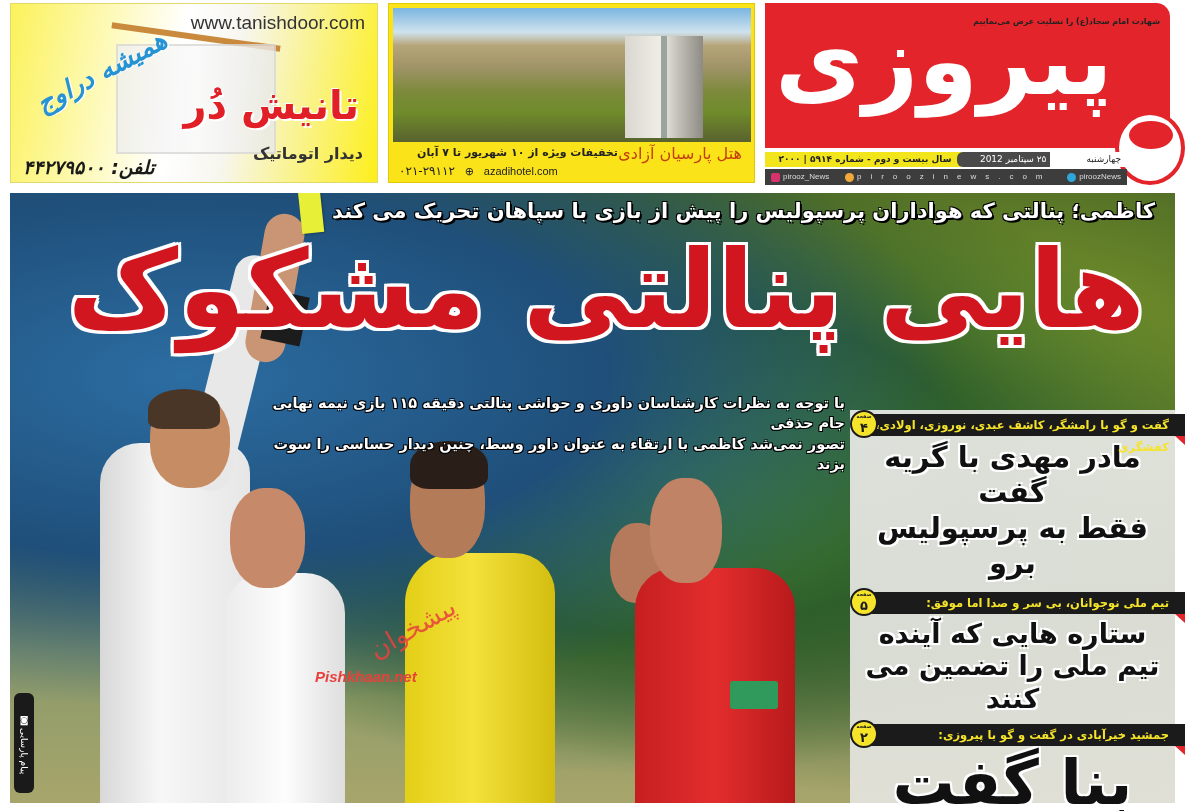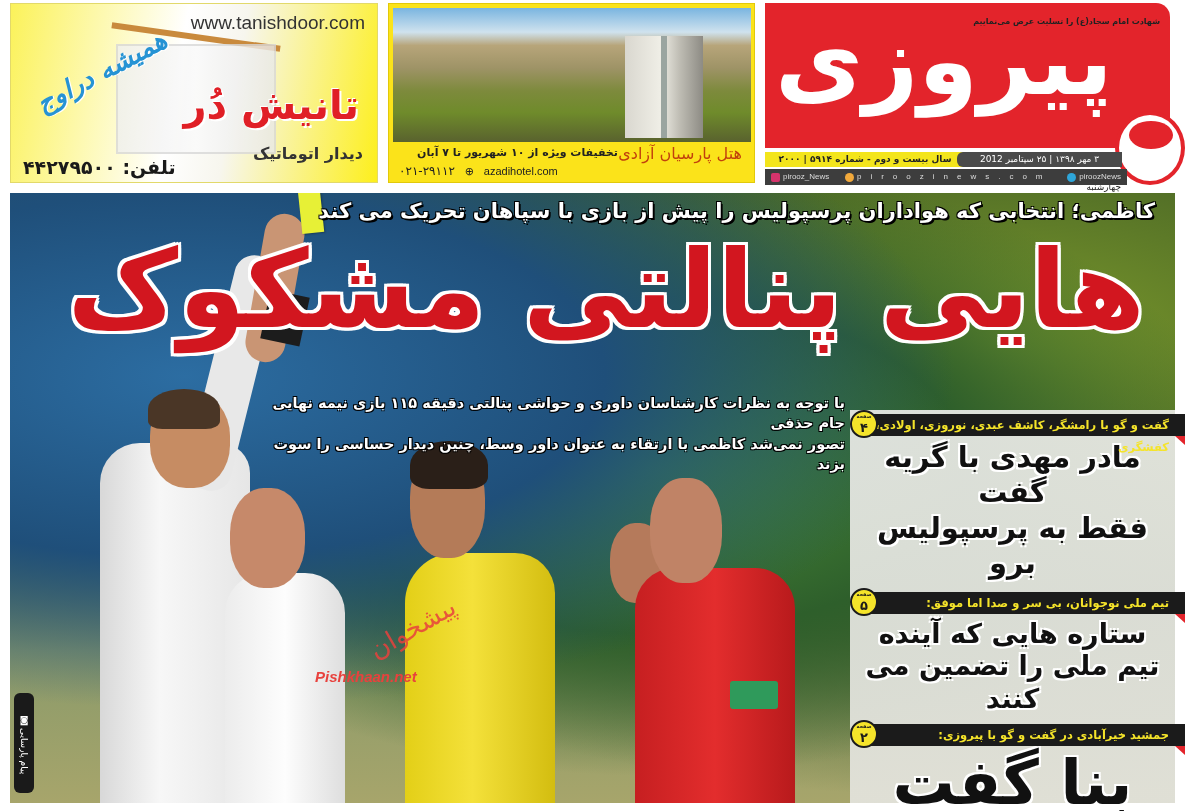--- a/index.html
+++ b/index.html
@@ -11,21 +11,21 @@
     position: absolute; left: 10px; top: 3px; width: 368px; height: 180px;
     background: linear-gradient(100deg, #fbf25a 0%, #ffffff 45%, #f7f6ee 60%, #fdef1c 100%);
     border: 1px solid #e2d96a; overflow: hidden;
   }
   .ad-tanish .url { position: absolute; right: 12px; top: 8px; font-family: "Liberation Sans", sans-serif; font-size: 19px; color: #333; }
   .ad-tanish .door-rail { position: absolute; left: 100px; top: 30px; width: 170px; height: 6px; background: #c98a3d; transform: rotate(8deg); }
   .ad-tanish .door { position: absolute; left: 105px; top: 40px; width: 160px; height: 110px; border: 2px solid #d8d8d8; background: linear-gradient(90deg, #efefef, #fafafa, #e9e9e9); opacity: 0.8; }
   .ad-tanish .slogan { position: absolute; left: 12px; top: 18px; font-family: "DejaVu Serif", serif; font-style: italic; font-size: 26px; color: #2693d4; font-weight: bold; transform: rotate(-28deg); transform-origin: left top; white-space: nowrap; text-shadow: 1px 1px 0 #fff; top: 88px; left: 20px; }
   .ad-tanish .brand { position: absolute; right: 18px; top: 78px; font-size: 40px; font-weight: bold; color: #e01f26; text-shadow: 2px 2px 0 #fff, -1px -1px 0 #fff; direction: rtl; }
   .ad-tanish .sub { position: absolute; right: 14px; top: 140px; font-size: 16px; color: #333; direction: rtl; font-weight: bold; }
-  .ad-tanish .phone { position: absolute; left: 12px; top: 152px; font-size: 19px; color: #1a1a1a; font-weight: bold; direction: rtl; }
+  .ad-tanish .phone { position: absolute; left: 12px; top: 152px; font-size: 19px; color: #1a1a1a; font-weight: bold; direction: rtl; font-style: italic; }
 
   .ad-hotel {
     position: absolute; left: 388px; top: 3px; width: 367px; height: 180px;
     background: #fbe31a; border: 1px solid #e2c90a; overflow: hidden;
   }
   .ad-hotel .photo { position: absolute; left: 4px; top: 4px; width: 358px; height: 134px;
     background: linear-gradient(180deg, #7ab5e0 0%, #cfe2ee 18%, #b7a57a 28%, #9e9366 45%, #7d8a3c 62%, #6f8b2b 78%, #59622e 100%); }
   .ad-hotel .tower { position: absolute; left: 232px; top: 28px; width: 78px; height: 102px; background: linear-gradient(90deg, #d9d7cf, #efeee6 45%, #bfbdb4 70%, #8d8b84); }
   .ad-hotel .tower::after { content: ""; position: absolute; left: 36px; top: 0; width: 6px; height: 102px; background: #9aa5a0; }
   .ad-hotel .title { position: absolute; right: 12px; top: 140px; font-size: 16px; font-weight: normal; color: #c2410c; direction: rtl; }
@@ -40,21 +40,21 @@
     position: absolute; left: 0; top: 0; width: 405px; height: 145px; background: #e3242b; border-radius: 0 14px 0 0;
   }
   .masthead .logo {
     position: absolute; left: 10px; top: 10px; font-size: 96px; font-weight: bold; color: #ffffff; direction: rtl; letter-spacing: -4px; font-family: "DejaVu Sans", sans-serif; line-height: 1;
   }
   .masthead .condolence { position: absolute; right: 25px; top: 14px; font-size: 8px; color: #222; font-weight: bold; direction: rtl; }
   .masthead .circle { position: absolute; right: 0; top: 108px; width: 70px; height: 74px; border: 4px solid #e3242b; background: #fff; border-radius: 50%; }
   .masthead .circle::after { content: ""; position: absolute; left: 10px; top: 6px; width: 44px; height: 28px; background: #e3242b; border-radius: 50%; }
   .masthead .bar-issue { position: absolute; left: 0; top: 149px; width: 200px; height: 15px; background: #f3e51c; font-size: 9px; font-weight: bold; color: #222; direction: rtl; text-align: center; line-height: 15px; }
   .masthead .bar-date { position: absolute; left: 192px; top: 149px; width: 165px; height: 15px; background: #4a4a4a; border-radius: 6px 0 0 6px; font-size: 9px; color: #fff; direction: rtl; text-align: center; line-height: 15px; }
-  .masthead .bar-day { position: absolute; left: 285px; top: 149px; width: 75px; height: 15px; background: #fff; font-size: 9px; color: #222; direction: rtl; line-height: 15px; text-align: right; padding-right: 4px; margin-top: 28px; }
+  .masthead .bar-day { position: absolute; left: 285px; top: 149px; width: 75px; height: 15px; background: #fff; font-size: 9px; color: #222; direction: rtl; line-height: 15px; text-align: right; padding-right: 4px; }
   .masthead .social { position: absolute; left: 0; top: 166px; width: 362px; height: 16px; background: #3d3d3d; display: flex; align-items: center; justify-content: space-between; padding: 0 6px; font-family: "Liberation Sans", sans-serif; font-size: 8px; color: #ddd; }
   .masthead .social span.ic { display: inline-block; width: 9px; height: 9px; border-radius: 2px; vertical-align: middle; margin-right: 3px; }
   .masthead .social .site { letter-spacing: 9px; }
 
   
   .hero {
     position: absolute; left: 10px; top: 193px; width: 1165px; height: 610px; overflow: hidden;
     background:
       radial-gradient(ellipse at 15% 30%, #2c6da2 0%, #1f4f7a 30%, transparent 55%),
       radial-gradient(ellipse at 55% 45%, #4a8d3a 0%, #2e5f2b 35%, transparent 65%),
@@ -180,21 +180,21 @@
   <div class="ref2-shirt"></div>
   <div class="ref2-head"></div>
   <div class="player-y"></div>
   <div class="player-y-head"></div>
   <div class="player-y-hair"></div>
   <div class="player-r2-head"></div>
   <div class="player-r"></div>
   <div class="player-r-head"></div>
   <div class="armband"></div>
 
-  <div class="kicker">کاظمی؛ انتخابی که هواداران پرسپولیس را پیش از بازی با سپاهان تحریک می کند</div>
+  <div class="kicker">کاظمی؛ پنالتی که هواداران پرسپولیس را پیش از بازی با سپاهان تحریک می کند</div>
   <div class="headline">هایی پنالتی مشکوک</div>
   <div class="lede">
     <div>با توجه به نظرات کارشناسان داوری و حواشی پنالتی دقیقه ۱۱۵ بازی نیمه نهایی جام حذفی</div>
     <div>تصور نمی‌شد کاظمی با ارتقاء به عنوان داور وسط، چنین دیدار حساسی را سوت بزند</div>
   </div>
   <div class="credit">
     <span>◙ </span><span>پیام پارسایی</span>
   </div>
   <div class="watermark-fa">پیشخوان</div>
   <div class="watermark">Pishkhaan.net</div>

